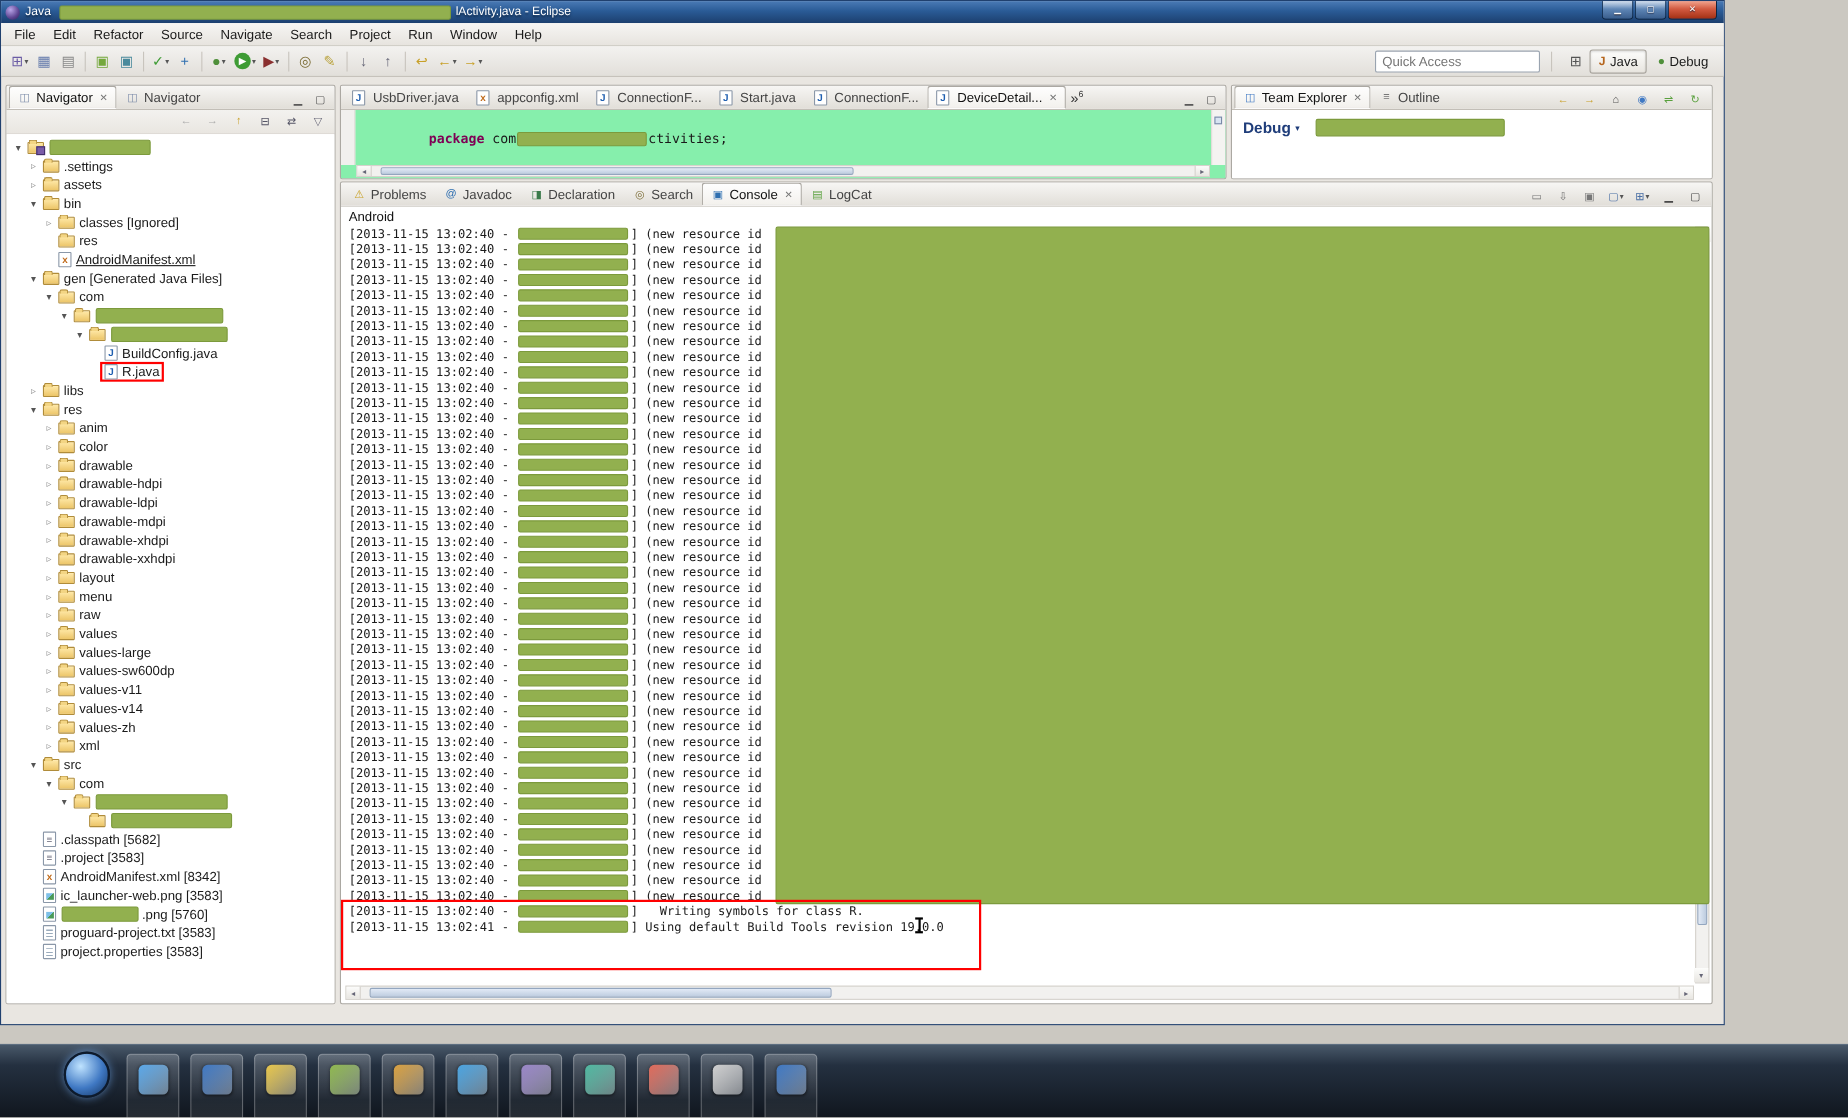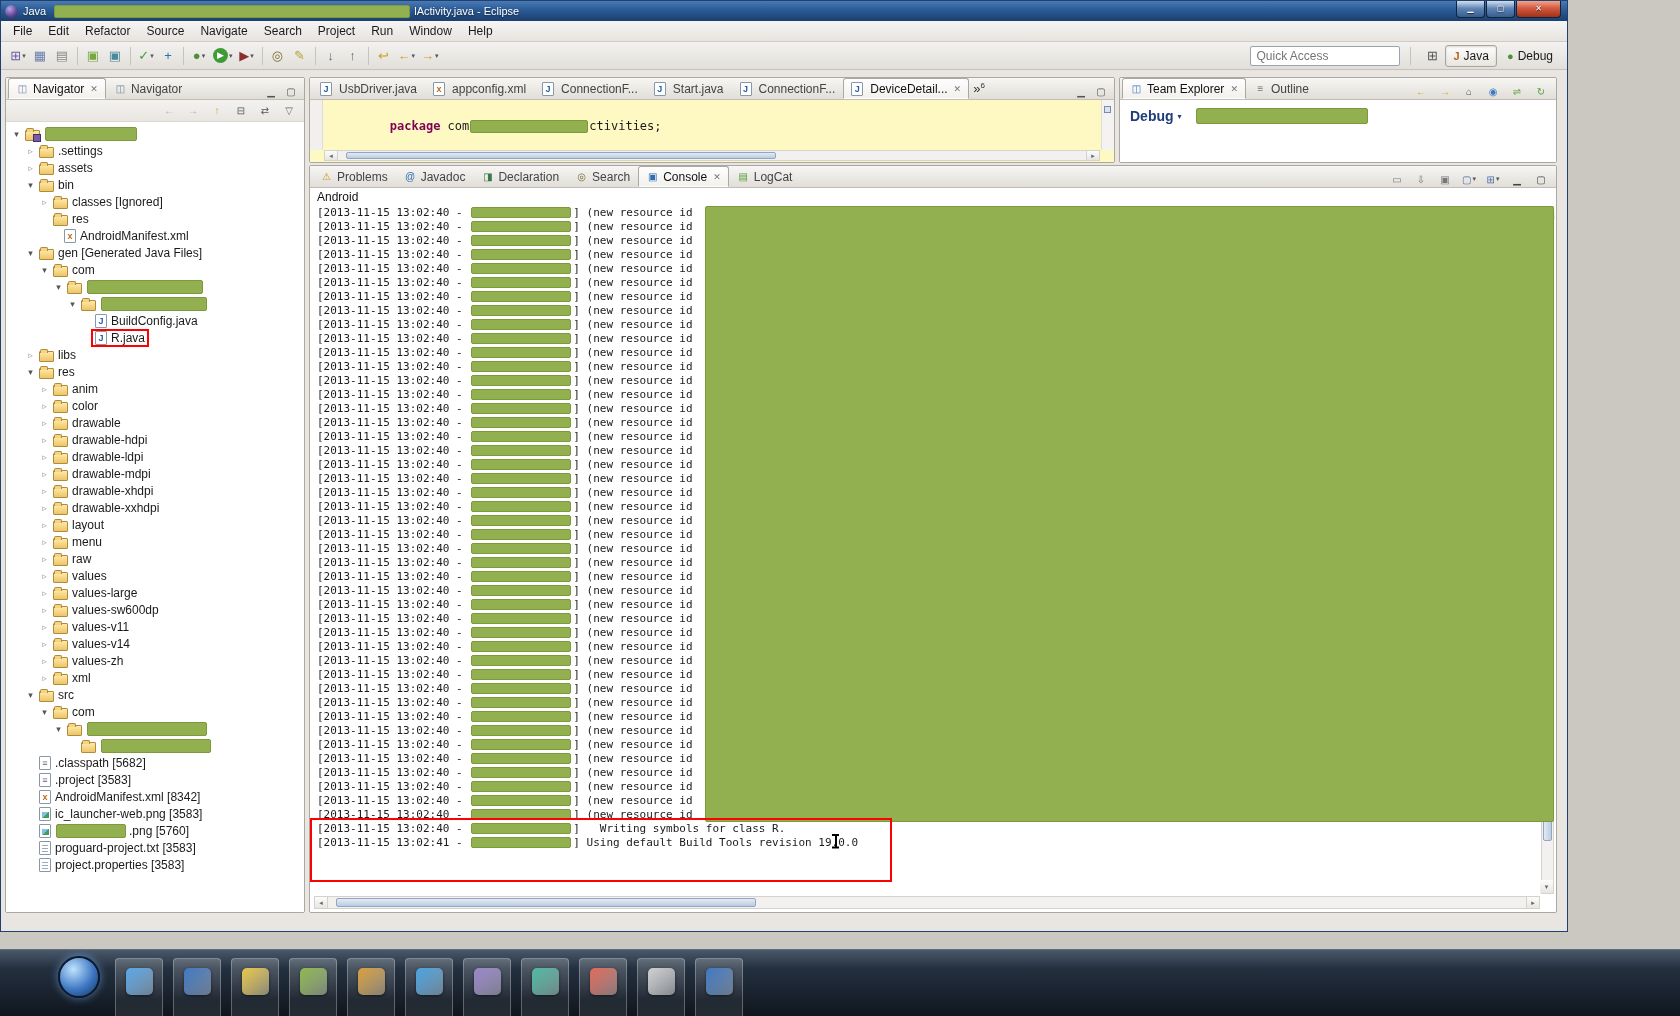--- a/index.html
+++ b/index.html
@@ -38,37 +38,37 @@
   .tclose{font-size:9px;color:#777;margin-left:2px;}
   .bar-icons{margin-left:auto;display:flex;align-items:center;gap:2px;padding-right:4px;}
   .mini{width:18px;height:16px;display:inline-flex;align-items:center;justify-content:center;font-size:10px;color:#555;border-radius:2px;}
   
   #nav-panel{left:4px;top:76px;width:300px;height:836px;}
   #nav-toolbar{position:absolute;left:0;top:22px;right:0;height:22px;background:linear-gradient(#f3f2ef,#e9e6e1);border-bottom:1px solid #dcd8d2;display:flex;justify-content:flex-end;align-items:center;padding-right:4px;gap:2px;}
   #tree{position:absolute;left:0;top:44px;right:0;bottom:0;overflow:hidden;padding-top:3px;background:#fff;}
   .trow{display:flex;align-items:center;height:17px;white-space:nowrap;}
   .arrow{width:13px;font-size:9px;color:#555;text-align:center;flex:none;}
   .arrow.c{color:#999;}
-  .twrap{display:inline-flex;align-items:flex-end;padding:0 2px;}
+  .twrap{display:inline-flex;align-items:center;padding:0 2px;}
   .boxwrap{outline:2px solid var(--red);outline-offset:0px;}
   .tlabel{margin-left:1px;}
   .tree-green{height:14px;margin:0 2px;}
   .fic{display:inline-block;position:relative;flex:none;margin-right:3px;}
   .fic-folder,.fic-proj{width:15px;height:11px;margin-top:2px;background:linear-gradient(#ffe9a8,#ecc568);border:1px solid #b08c3a;border-radius:1px;}
   .fic-folder::before,.fic-proj::before{content:"";position:absolute;top:-3px;left:0px;width:6px;height:3px;background:#f3d584;border:1px solid #b08c3a;border-bottom:none;border-radius:2px 2px 0 0;}
   .fic-proj::after{content:"";position:absolute;right:-2px;bottom:-2px;width:6px;height:6px;background:#7a5ca8;border:1px solid #43306b;}
   .fic-java,.fic-xml,.fic-cfg,.fic-png,.fic-txt{width:12px;height:14px;background:#fff;border:1px solid #8a97a8;border-radius:1px;}
   .fic-java::after{content:"J";position:absolute;left:0;right:0;top:0;bottom:0;font:bold 9px/13px "Liberation Sans",sans-serif;color:#1f5fb0;text-align:center;}
   .fic-xml::after{content:"x";position:absolute;left:0;right:0;top:0;bottom:0;font:bold 9px/13px "Liberation Sans",sans-serif;color:#c06a1a;text-align:center;}
   .fic-cfg::after{content:"≡";position:absolute;left:0;right:0;top:0;bottom:0;font:9px/13px "Liberation Sans",sans-serif;color:#667;text-align:center;}
   .fic-png::after{content:"";position:absolute;left:2px;top:4px;width:7px;height:6px;background:linear-gradient(135deg,#7ec0e8 50%,#4a9a58 50%);}
   .fic-txt::after{content:"";position:absolute;left:2px;top:3px;right:2px;height:9px;background:repeating-linear-gradient(#9aabbc 0 1px,transparent 1px 3px);}
   
   #editor-panel{left:308px;top:76px;width:806px;height:86px;}
-  #editor-body{position:absolute;left:0;top:22px;right:0;bottom:0;background:#fef9c3;overflow:hidden;}
+  #editor-body{position:absolute;left:0;top:22px;right:0;bottom:0;background:#86efac;overflow:hidden;}
   .ruler{position:absolute;left:0;top:0;bottom:12px;width:13px;background:#f1f0ee;border-right:1px solid #dfdcd7;}
   .codeline{position:absolute;left:22px;top:5px;font:12px "DejaVu Sans Mono",monospace;white-space:pre;}
   .kw{color:#7f0055;font-weight:bold;}
   .cgreen{width:118px;height:13px;margin:0 1px;}
   .overview{position:absolute;right:0;top:0;bottom:12px;width:13px;background:#f4f3f1;border-left:1px solid #dfdcd7;}
   .ovmark{position:absolute;right:3px;top:6px;width:7px;height:7px;background:#d9e4f2;border:1px solid #7a8aa8;}
   .tab-overflow{margin-left:4px;font-size:13px;color:#333;align-self:center;}
   .tab-overflow sup{font-size:8px;}
   
   #right-panel{left:1118px;top:76px;width:438px;height:86px;}
@@ -296,21 +296,21 @@
             <span class="tlabel">classes [Ignored]</span>
           </span>
         </div>
         <div class="trow" style="padding-left: 32px;">
           <span class="arrow"></span>
           <span class="twrap">
             <span class="fic fic-folder"></span>
             <span class="tlabel">res</span>
           </span>
         </div>
-        <div class="trow" style="padding-left: 43px;">
+        <div class="trow" style="padding-left: 32px; text-decoration: underline;">
           <span class="arrow"></span>
           <span class="twrap">
             <span class="fic fic-xml"></span>
             <span class="tlabel">AndroidManifest.xml</span>
           </span>
         </div>
         <div class="trow" style="padding-left: 18px;">
           <span class="arrow">▾</span>
           <span class="twrap">
             <span class="fic fic-folder"></span>

